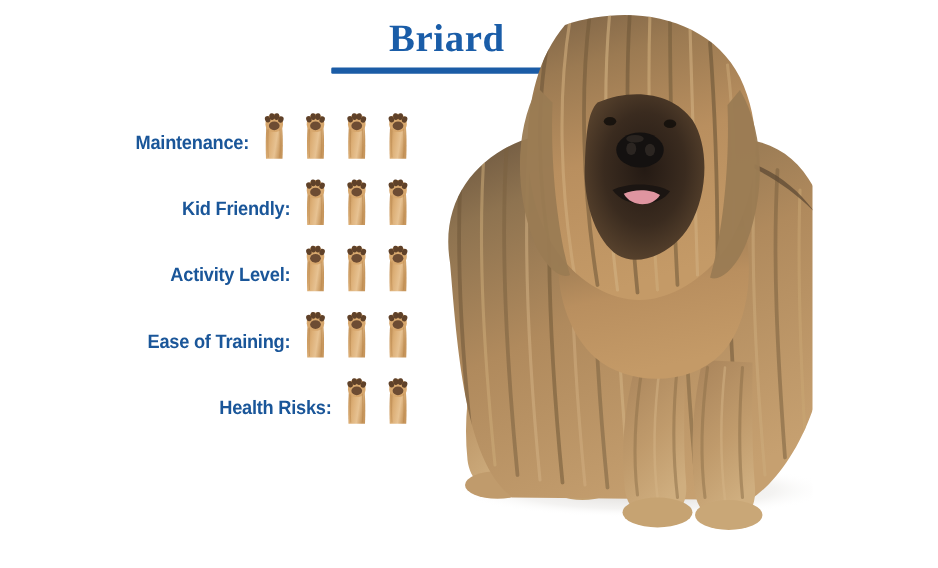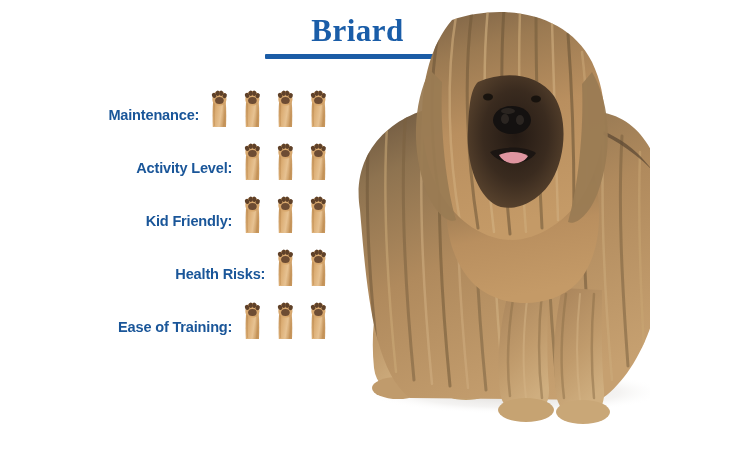--- a/index.html
+++ b/index.html
@@ -191,20 +191,89 @@
   <ellipse cx="9.6" cy="6.3" rx="2.1" ry="2.7" fill="#5f4129" transform="rotate(-8 9.6 6.3)"></ellipse>
   <ellipse cx="13.3" cy="6.3" rx="2.1" ry="2.7" fill="#5f4129" transform="rotate(8 13.3 6.3)"></ellipse>
   <ellipse cx="16.7" cy="8.6" rx="2.1" ry="2.6" fill="#5f4129" transform="rotate(22 16.7 8.6)"></ellipse>
   <path d="M6.6,16 C6.2,24 6.2,32 6.6,39" stroke="#b9864c" stroke-width="0.7" fill="none" opacity="0.6"></path>
   <path d="M15.9,16 C16.3,24 16.3,32 15.9,39" stroke="#b9864c" stroke-width="0.7" fill="none" opacity="0.6"></path>
 </svg></div>
         </div>
     </div>
 
     <div class="rating-row">
+      <div class="rating-label">Kid Friendly:</div>
+      <div class="paw-strip">
+          <div class="paw">
+<svg viewBox="0 0 23 41" width="23" height="41">
+  <defs>
+    <linearGradient id="pg" x1="0" y1="0" x2="1" y2="0.3">
+      <stop offset="0%" stop-color="#c08e54"></stop>
+      <stop offset="35%" stop-color="#dcae75"></stop>
+      <stop offset="70%" stop-color="#e7c292"></stop>
+      <stop offset="100%" stop-color="#c7965c"></stop>
+    </linearGradient>
+  </defs>
+  <path d="M5.2,13 C4.6,20 4.4,30 4.8,40 L18,40 C18.4,30 18.3,20 17.6,13 Z" fill="url(#pg)"></path>
+  <path d="M4.4,12.5 C4.2,7.5 7,4 11.4,4 C15.8,4 18.6,7.5 18.4,12.6
+           C18.2,16.6 15.6,18.6 11.4,18.6 C7.2,18.6 4.6,16.6 4.4,12.5 Z" fill="#d7a76d"></path>
+  <ellipse cx="11.4" cy="13.6" rx="4.3" ry="3.5" fill="#6d4c33"></ellipse>
+  <ellipse cx="6.1" cy="8.4" rx="2.1" ry="2.6" fill="#5f4129" transform="rotate(-22 6.1 8.4)"></ellipse>
+  <ellipse cx="9.6" cy="6.3" rx="2.1" ry="2.7" fill="#5f4129" transform="rotate(-8 9.6 6.3)"></ellipse>
+  <ellipse cx="13.3" cy="6.3" rx="2.1" ry="2.7" fill="#5f4129" transform="rotate(8 13.3 6.3)"></ellipse>
+  <ellipse cx="16.7" cy="8.6" rx="2.1" ry="2.6" fill="#5f4129" transform="rotate(22 16.7 8.6)"></ellipse>
+  <path d="M6.6,16 C6.2,24 6.2,32 6.6,39" stroke="#b9864c" stroke-width="0.7" fill="none" opacity="0.6"></path>
+  <path d="M15.9,16 C16.3,24 16.3,32 15.9,39" stroke="#b9864c" stroke-width="0.7" fill="none" opacity="0.6"></path>
+</svg></div>
+          <div class="paw">
+<svg viewBox="0 0 23 41" width="23" height="41">
+  <defs>
+    <linearGradient id="pg" x1="0" y1="0" x2="1" y2="0.3">
+      <stop offset="0%" stop-color="#c08e54"></stop>
+      <stop offset="35%" stop-color="#dcae75"></stop>
+      <stop offset="70%" stop-color="#e7c292"></stop>
+      <stop offset="100%" stop-color="#c7965c"></stop>
+    </linearGradient>
+  </defs>
+  <path d="M5.2,13 C4.6,20 4.4,30 4.8,40 L18,40 C18.4,30 18.3,20 17.6,13 Z" fill="url(#pg)"></path>
+  <path d="M4.4,12.5 C4.2,7.5 7,4 11.4,4 C15.8,4 18.6,7.5 18.4,12.6
+           C18.2,16.6 15.6,18.6 11.4,18.6 C7.2,18.6 4.6,16.6 4.4,12.5 Z" fill="#d7a76d"></path>
+  <ellipse cx="11.4" cy="13.6" rx="4.3" ry="3.5" fill="#6d4c33"></ellipse>
+  <ellipse cx="6.1" cy="8.4" rx="2.1" ry="2.6" fill="#5f4129" transform="rotate(-22 6.1 8.4)"></ellipse>
+  <ellipse cx="9.6" cy="6.3" rx="2.1" ry="2.7" fill="#5f4129" transform="rotate(-8 9.6 6.3)"></ellipse>
+  <ellipse cx="13.3" cy="6.3" rx="2.1" ry="2.7" fill="#5f4129" transform="rotate(8 13.3 6.3)"></ellipse>
+  <ellipse cx="16.7" cy="8.6" rx="2.1" ry="2.6" fill="#5f4129" transform="rotate(22 16.7 8.6)"></ellipse>
+  <path d="M6.6,16 C6.2,24 6.2,32 6.6,39" stroke="#b9864c" stroke-width="0.7" fill="none" opacity="0.6"></path>
+  <path d="M15.9,16 C16.3,24 16.3,32 15.9,39" stroke="#b9864c" stroke-width="0.7" fill="none" opacity="0.6"></path>
+</svg></div>
+          <div class="paw">
+<svg viewBox="0 0 23 41" width="23" height="41">
+  <defs>
+    <linearGradient id="pg" x1="0" y1="0" x2="1" y2="0.3">
+      <stop offset="0%" stop-color="#c08e54"></stop>
+      <stop offset="35%" stop-color="#dcae75"></stop>
+      <stop offset="70%" stop-color="#e7c292"></stop>
+      <stop offset="100%" stop-color="#c7965c"></stop>
+    </linearGradient>
+  </defs>
+  <path d="M5.2,13 C4.6,20 4.4,30 4.8,40 L18,40 C18.4,30 18.3,20 17.6,13 Z" fill="url(#pg)"></path>
+  <path d="M4.4,12.5 C4.2,7.5 7,4 11.4,4 C15.8,4 18.6,7.5 18.4,12.6
+           C18.2,16.6 15.6,18.6 11.4,18.6 C7.2,18.6 4.6,16.6 4.4,12.5 Z" fill="#d7a76d"></path>
+  <ellipse cx="11.4" cy="13.6" rx="4.3" ry="3.5" fill="#6d4c33"></ellipse>
+  <ellipse cx="6.1" cy="8.4" rx="2.1" ry="2.6" fill="#5f4129" transform="rotate(-22 6.1 8.4)"></ellipse>
+  <ellipse cx="9.6" cy="6.3" rx="2.1" ry="2.7" fill="#5f4129" transform="rotate(-8 9.6 6.3)"></ellipse>
+  <ellipse cx="13.3" cy="6.3" rx="2.1" ry="2.7" fill="#5f4129" transform="rotate(8 13.3 6.3)"></ellipse>
+  <ellipse cx="16.7" cy="8.6" rx="2.1" ry="2.6" fill="#5f4129" transform="rotate(22 16.7 8.6)"></ellipse>
+  <path d="M6.6,16 C6.2,24 6.2,32 6.6,39" stroke="#b9864c" stroke-width="0.7" fill="none" opacity="0.6"></path>
+  <path d="M15.9,16 C16.3,24 16.3,32 15.9,39" stroke="#b9864c" stroke-width="0.7" fill="none" opacity="0.6"></path>
+</svg></div>
+        </div>
+    </div>
+
+    <div class="rating-row">
       <div class="rating-label">Activity Level:</div>
       <div class="paw-strip">
           <div class="paw">
 <svg viewBox="0 0 23 41" width="23" height="41">
   <defs>
     <linearGradient id="pg" x1="0" y1="0" x2="1" y2="0.3">
       <stop offset="0%" stop-color="#c08e54"></stop>
       <stop offset="35%" stop-color="#dcae75"></stop>
       <stop offset="70%" stop-color="#e7c292"></stop>
       <stop offset="100%" stop-color="#c7965c"></stop>
@@ -260,21 +329,21 @@
   <ellipse cx="9.6" cy="6.3" rx="2.1" ry="2.7" fill="#5f4129" transform="rotate(-8 9.6 6.3)"></ellipse>
   <ellipse cx="13.3" cy="6.3" rx="2.1" ry="2.7" fill="#5f4129" transform="rotate(8 13.3 6.3)"></ellipse>
   <ellipse cx="16.7" cy="8.6" rx="2.1" ry="2.6" fill="#5f4129" transform="rotate(22 16.7 8.6)"></ellipse>
   <path d="M6.6,16 C6.2,24 6.2,32 6.6,39" stroke="#b9864c" stroke-width="0.7" fill="none" opacity="0.6"></path>
   <path d="M15.9,16 C16.3,24 16.3,32 15.9,39" stroke="#b9864c" stroke-width="0.7" fill="none" opacity="0.6"></path>
 </svg></div>
         </div>
     </div>
 
     <div class="rating-row">
-      <div class="rating-label">Kid Friendly:</div>
+      <div class="rating-label">Ease of Training:</div>
       <div class="paw-strip">
           <div class="paw">
 <svg viewBox="0 0 23 41" width="23" height="41">
   <defs>
     <linearGradient id="pg" x1="0" y1="0" x2="1" y2="0.3">
       <stop offset="0%" stop-color="#c08e54"></stop>
       <stop offset="35%" stop-color="#dcae75"></stop>
       <stop offset="70%" stop-color="#e7c292"></stop>
       <stop offset="100%" stop-color="#c7965c"></stop>
     </linearGradient>
@@ -331,89 +400,20 @@
   <ellipse cx="16.7" cy="8.6" rx="2.1" ry="2.6" fill="#5f4129" transform="rotate(22 16.7 8.6)"></ellipse>
   <path d="M6.6,16 C6.2,24 6.2,32 6.6,39" stroke="#b9864c" stroke-width="0.7" fill="none" opacity="0.6"></path>
   <path d="M15.9,16 C16.3,24 16.3,32 15.9,39" stroke="#b9864c" stroke-width="0.7" fill="none" opacity="0.6"></path>
 </svg></div>
         </div>
     </div>
 
     <div class="rating-row">
       <div class="rating-label">Health Risks:</div>
       <div class="paw-strip">
-          <div class="paw">
-<svg viewBox="0 0 23 41" width="23" height="41">
-  <defs>
-    <linearGradient id="pg" x1="0" y1="0" x2="1" y2="0.3">
-      <stop offset="0%" stop-color="#c08e54"></stop>
-      <stop offset="35%" stop-color="#dcae75"></stop>
-      <stop offset="70%" stop-color="#e7c292"></stop>
-      <stop offset="100%" stop-color="#c7965c"></stop>
-    </linearGradient>
-  </defs>
-  <path d="M5.2,13 C4.6,20 4.4,30 4.8,40 L18,40 C18.4,30 18.3,20 17.6,13 Z" fill="url(#pg)"></path>
-  <path d="M4.4,12.5 C4.2,7.5 7,4 11.4,4 C15.8,4 18.6,7.5 18.4,12.6
-           C18.2,16.6 15.6,18.6 11.4,18.6 C7.2,18.6 4.6,16.6 4.4,12.5 Z" fill="#d7a76d"></path>
-  <ellipse cx="11.4" cy="13.6" rx="4.3" ry="3.5" fill="#6d4c33"></ellipse>
-  <ellipse cx="6.1" cy="8.4" rx="2.1" ry="2.6" fill="#5f4129" transform="rotate(-22 6.1 8.4)"></ellipse>
-  <ellipse cx="9.6" cy="6.3" rx="2.1" ry="2.7" fill="#5f4129" transform="rotate(-8 9.6 6.3)"></ellipse>
-  <ellipse cx="13.3" cy="6.3" rx="2.1" ry="2.7" fill="#5f4129" transform="rotate(8 13.3 6.3)"></ellipse>
-  <ellipse cx="16.7" cy="8.6" rx="2.1" ry="2.6" fill="#5f4129" transform="rotate(22 16.7 8.6)"></ellipse>
-  <path d="M6.6,16 C6.2,24 6.2,32 6.6,39" stroke="#b9864c" stroke-width="0.7" fill="none" opacity="0.6"></path>
-  <path d="M15.9,16 C16.3,24 16.3,32 15.9,39" stroke="#b9864c" stroke-width="0.7" fill="none" opacity="0.6"></path>
-</svg></div>
-          <div class="paw">
-<svg viewBox="0 0 23 41" width="23" height="41">
-  <defs>
-    <linearGradient id="pg" x1="0" y1="0" x2="1" y2="0.3">
-      <stop offset="0%" stop-color="#c08e54"></stop>
-      <stop offset="35%" stop-color="#dcae75"></stop>
-      <stop offset="70%" stop-color="#e7c292"></stop>
-      <stop offset="100%" stop-color="#c7965c"></stop>
-    </linearGradient>
-  </defs>
-  <path d="M5.2,13 C4.6,20 4.4,30 4.8,40 L18,40 C18.4,30 18.3,20 17.6,13 Z" fill="url(#pg)"></path>
-  <path d="M4.4,12.5 C4.2,7.5 7,4 11.4,4 C15.8,4 18.6,7.5 18.4,12.6
-           C18.2,16.6 15.6,18.6 11.4,18.6 C7.2,18.6 4.6,16.6 4.4,12.5 Z" fill="#d7a76d"></path>
-  <ellipse cx="11.4" cy="13.6" rx="4.3" ry="3.5" fill="#6d4c33"></ellipse>
-  <ellipse cx="6.1" cy="8.4" rx="2.1" ry="2.6" fill="#5f4129" transform="rotate(-22 6.1 8.4)"></ellipse>
-  <ellipse cx="9.6" cy="6.3" rx="2.1" ry="2.7" fill="#5f4129" transform="rotate(-8 9.6 6.3)"></ellipse>
-  <ellipse cx="13.3" cy="6.3" rx="2.1" ry="2.7" fill="#5f4129" transform="rotate(8 13.3 6.3)"></ellipse>
-  <ellipse cx="16.7" cy="8.6" rx="2.1" ry="2.6" fill="#5f4129" transform="rotate(22 16.7 8.6)"></ellipse>
-  <path d="M6.6,16 C6.2,24 6.2,32 6.6,39" stroke="#b9864c" stroke-width="0.7" fill="none" opacity="0.6"></path>
-  <path d="M15.9,16 C16.3,24 16.3,32 15.9,39" stroke="#b9864c" stroke-width="0.7" fill="none" opacity="0.6"></path>
-</svg></div>
-        </div>
-    </div>
-
-    <div class="rating-row">
-      <div class="rating-label">Ease of Training:</div>
-      <div class="paw-strip">
-          <div class="paw">
-<svg viewBox="0 0 23 41" width="23" height="41">
-  <defs>
-    <linearGradient id="pg" x1="0" y1="0" x2="1" y2="0.3">
-      <stop offset="0%" stop-color="#c08e54"></stop>
-      <stop offset="35%" stop-color="#dcae75"></stop>
-      <stop offset="70%" stop-color="#e7c292"></stop>
-      <stop offset="100%" stop-color="#c7965c"></stop>
-    </linearGradient>
-  </defs>
-  <path d="M5.2,13 C4.6,20 4.4,30 4.8,40 L18,40 C18.4,30 18.3,20 17.6,13 Z" fill="url(#pg)"></path>
-  <path d="M4.4,12.5 C4.2,7.5 7,4 11.4,4 C15.8,4 18.6,7.5 18.4,12.6
-           C18.2,16.6 15.6,18.6 11.4,18.6 C7.2,18.6 4.6,16.6 4.4,12.5 Z" fill="#d7a76d"></path>
-  <ellipse cx="11.4" cy="13.6" rx="4.3" ry="3.5" fill="#6d4c33"></ellipse>
-  <ellipse cx="6.1" cy="8.4" rx="2.1" ry="2.6" fill="#5f4129" transform="rotate(-22 6.1 8.4)"></ellipse>
-  <ellipse cx="9.6" cy="6.3" rx="2.1" ry="2.7" fill="#5f4129" transform="rotate(-8 9.6 6.3)"></ellipse>
-  <ellipse cx="13.3" cy="6.3" rx="2.1" ry="2.7" fill="#5f4129" transform="rotate(8 13.3 6.3)"></ellipse>
-  <ellipse cx="16.7" cy="8.6" rx="2.1" ry="2.6" fill="#5f4129" transform="rotate(22 16.7 8.6)"></ellipse>
-  <path d="M6.6,16 C6.2,24 6.2,32 6.6,39" stroke="#b9864c" stroke-width="0.7" fill="none" opacity="0.6"></path>
-  <path d="M15.9,16 C16.3,24 16.3,32 15.9,39" stroke="#b9864c" stroke-width="0.7" fill="none" opacity="0.6"></path>
-</svg></div>
           <div class="paw">
 <svg viewBox="0 0 23 41" width="23" height="41">
   <defs>
     <linearGradient id="pg" x1="0" y1="0" x2="1" y2="0.3">
       <stop offset="0%" stop-color="#c08e54"></stop>
       <stop offset="35%" stop-color="#dcae75"></stop>
       <stop offset="70%" stop-color="#e7c292"></stop>
       <stop offset="100%" stop-color="#c7965c"></stop>
     </linearGradient>
   </defs>

